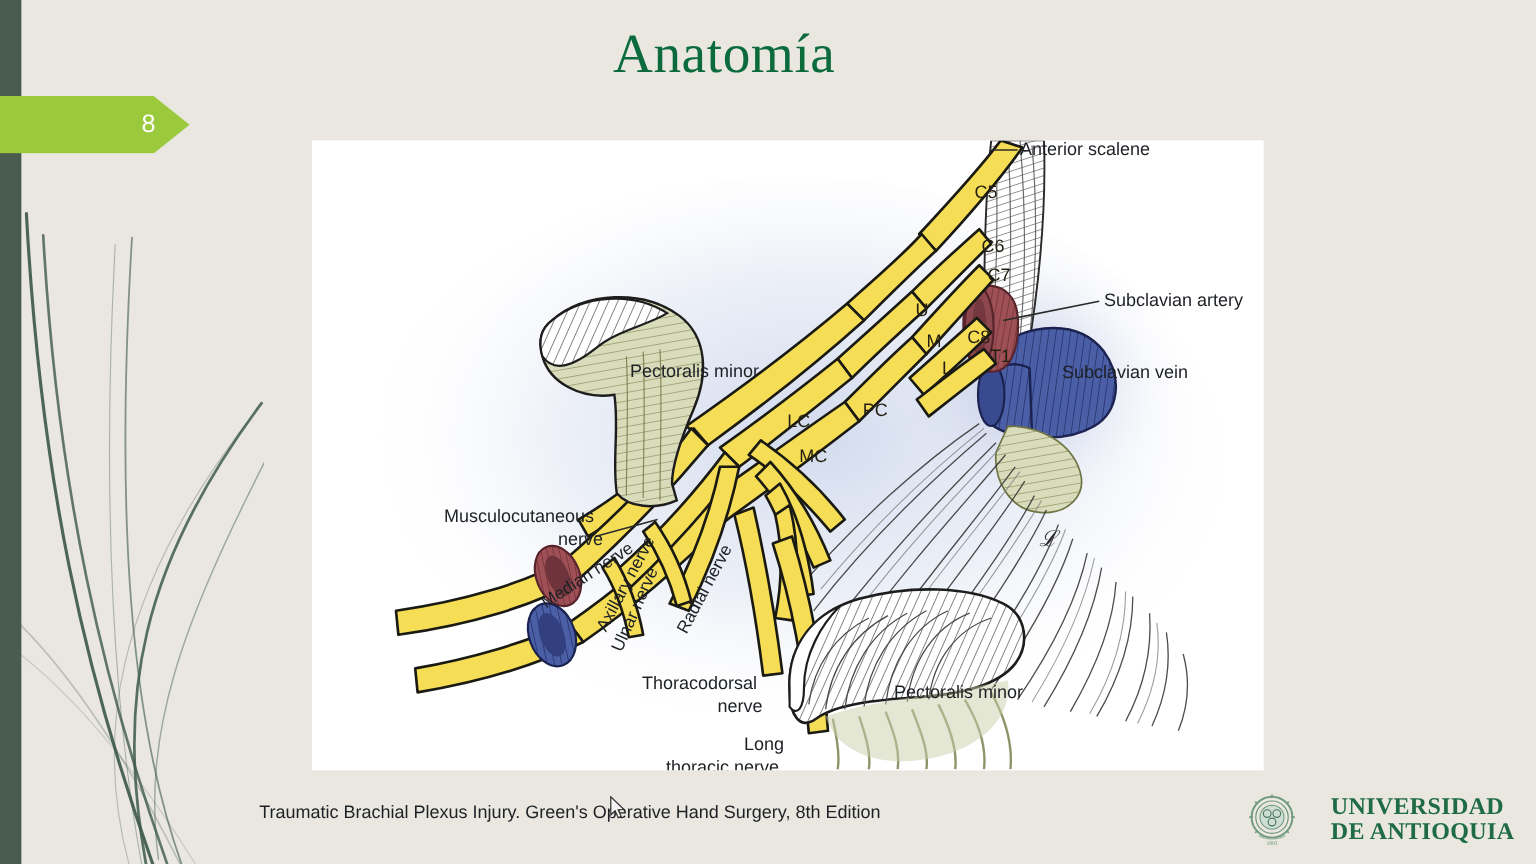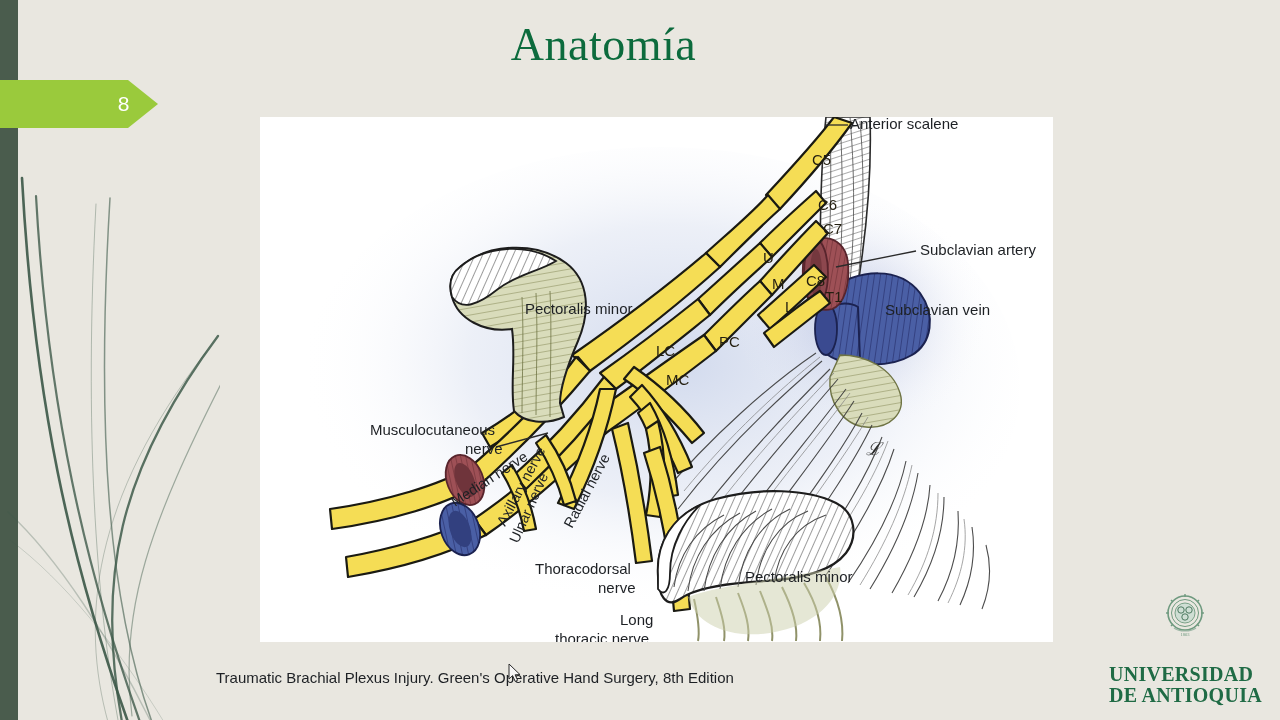--- a/index.html
+++ b/index.html
@@ -69,21 +69,21 @@
     white-space:nowrap;
   }
   
   .cursor{
     position:absolute;left:508px;top:663px;width:14px;height:20px;
     pointer-events:none;
   }
   
   .logo{
     position:absolute;right:18px;bottom:14px;
-    display:flex;align-items:center;gap:26px;flex-direction:column;
+    display:flex;align-items:center;gap:26px;
   }
   .logo-seal{width:46px;height:46px;flex:0 0 auto;}
   .logo-text{
     font-family:"Liberation Serif", serif;
     color:#1f6b45;font-weight:bold;font-size:20px;line-height:1.04;
     letter-spacing:.3px;
   }
 </style>
 </head>
 <body>

